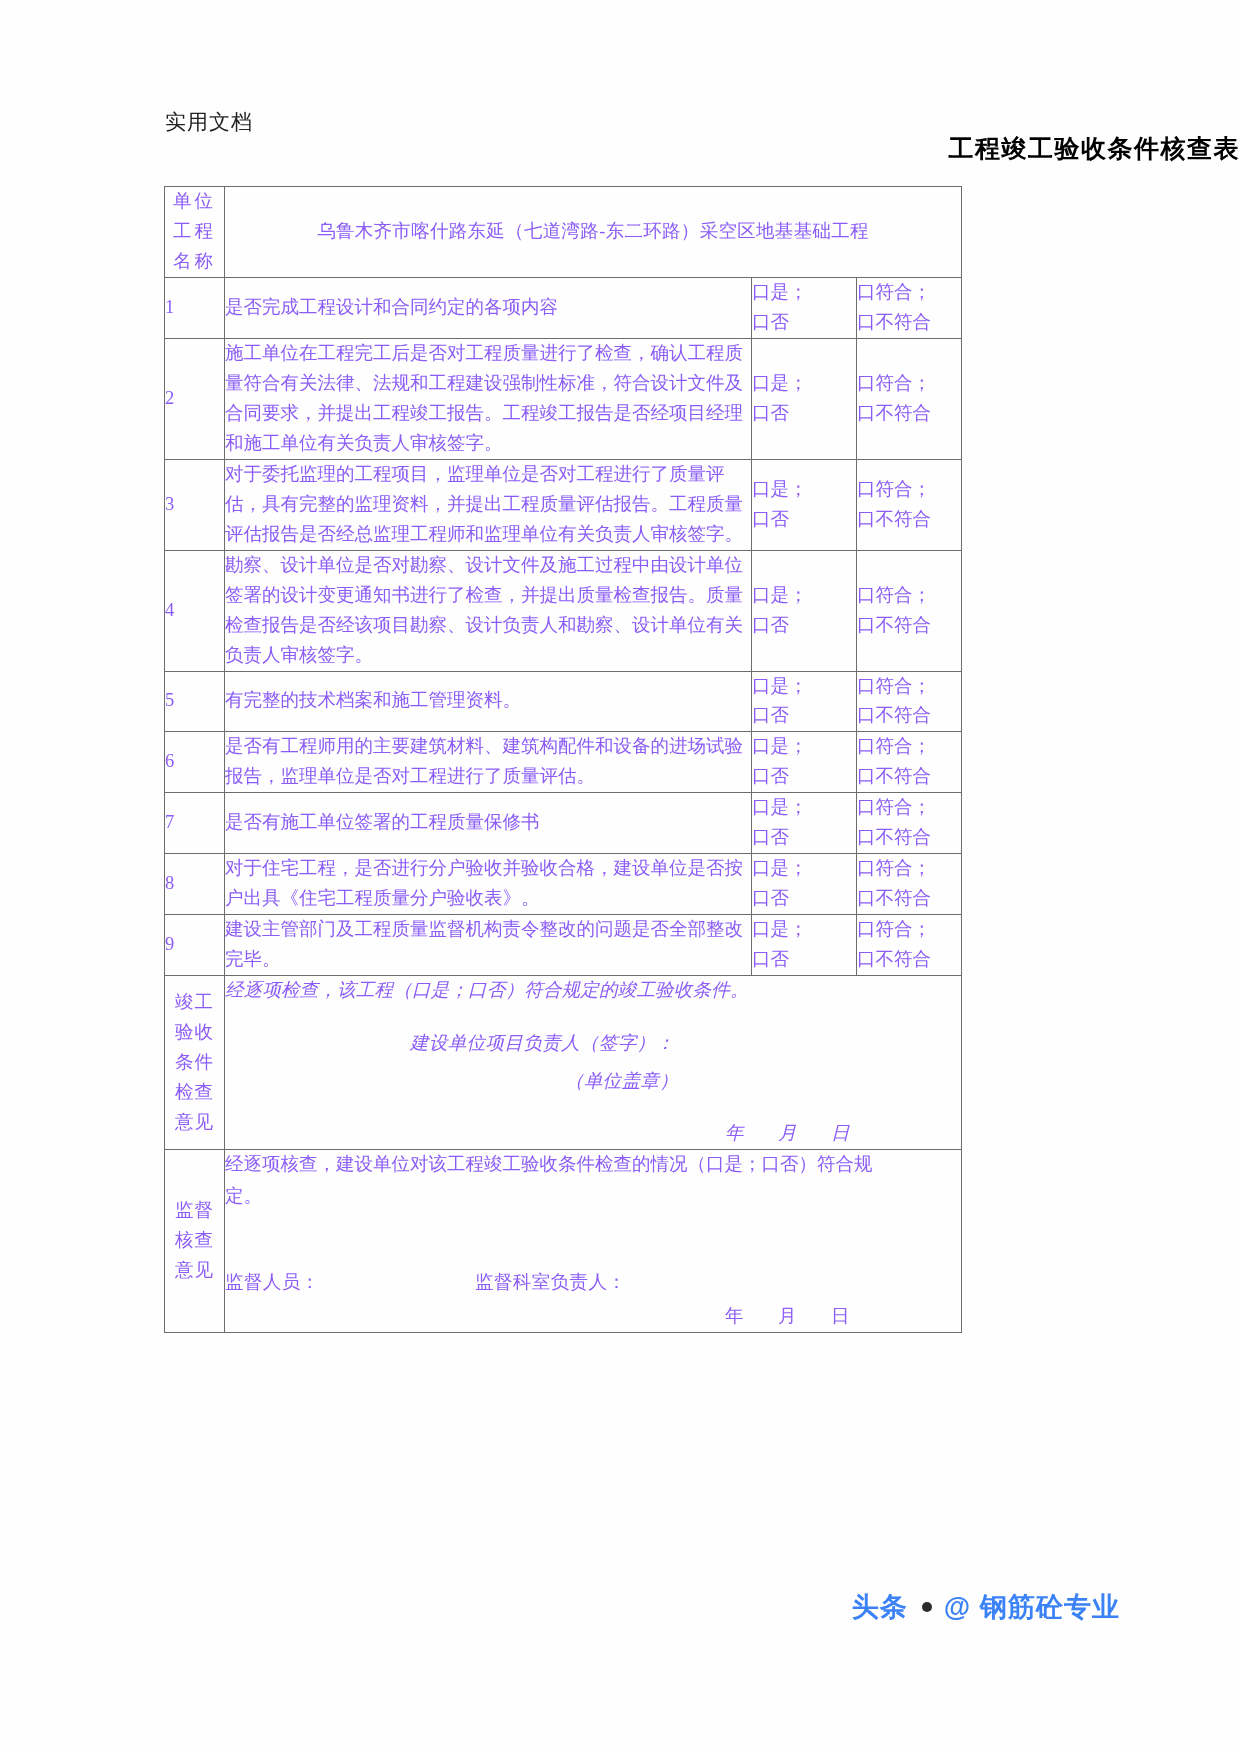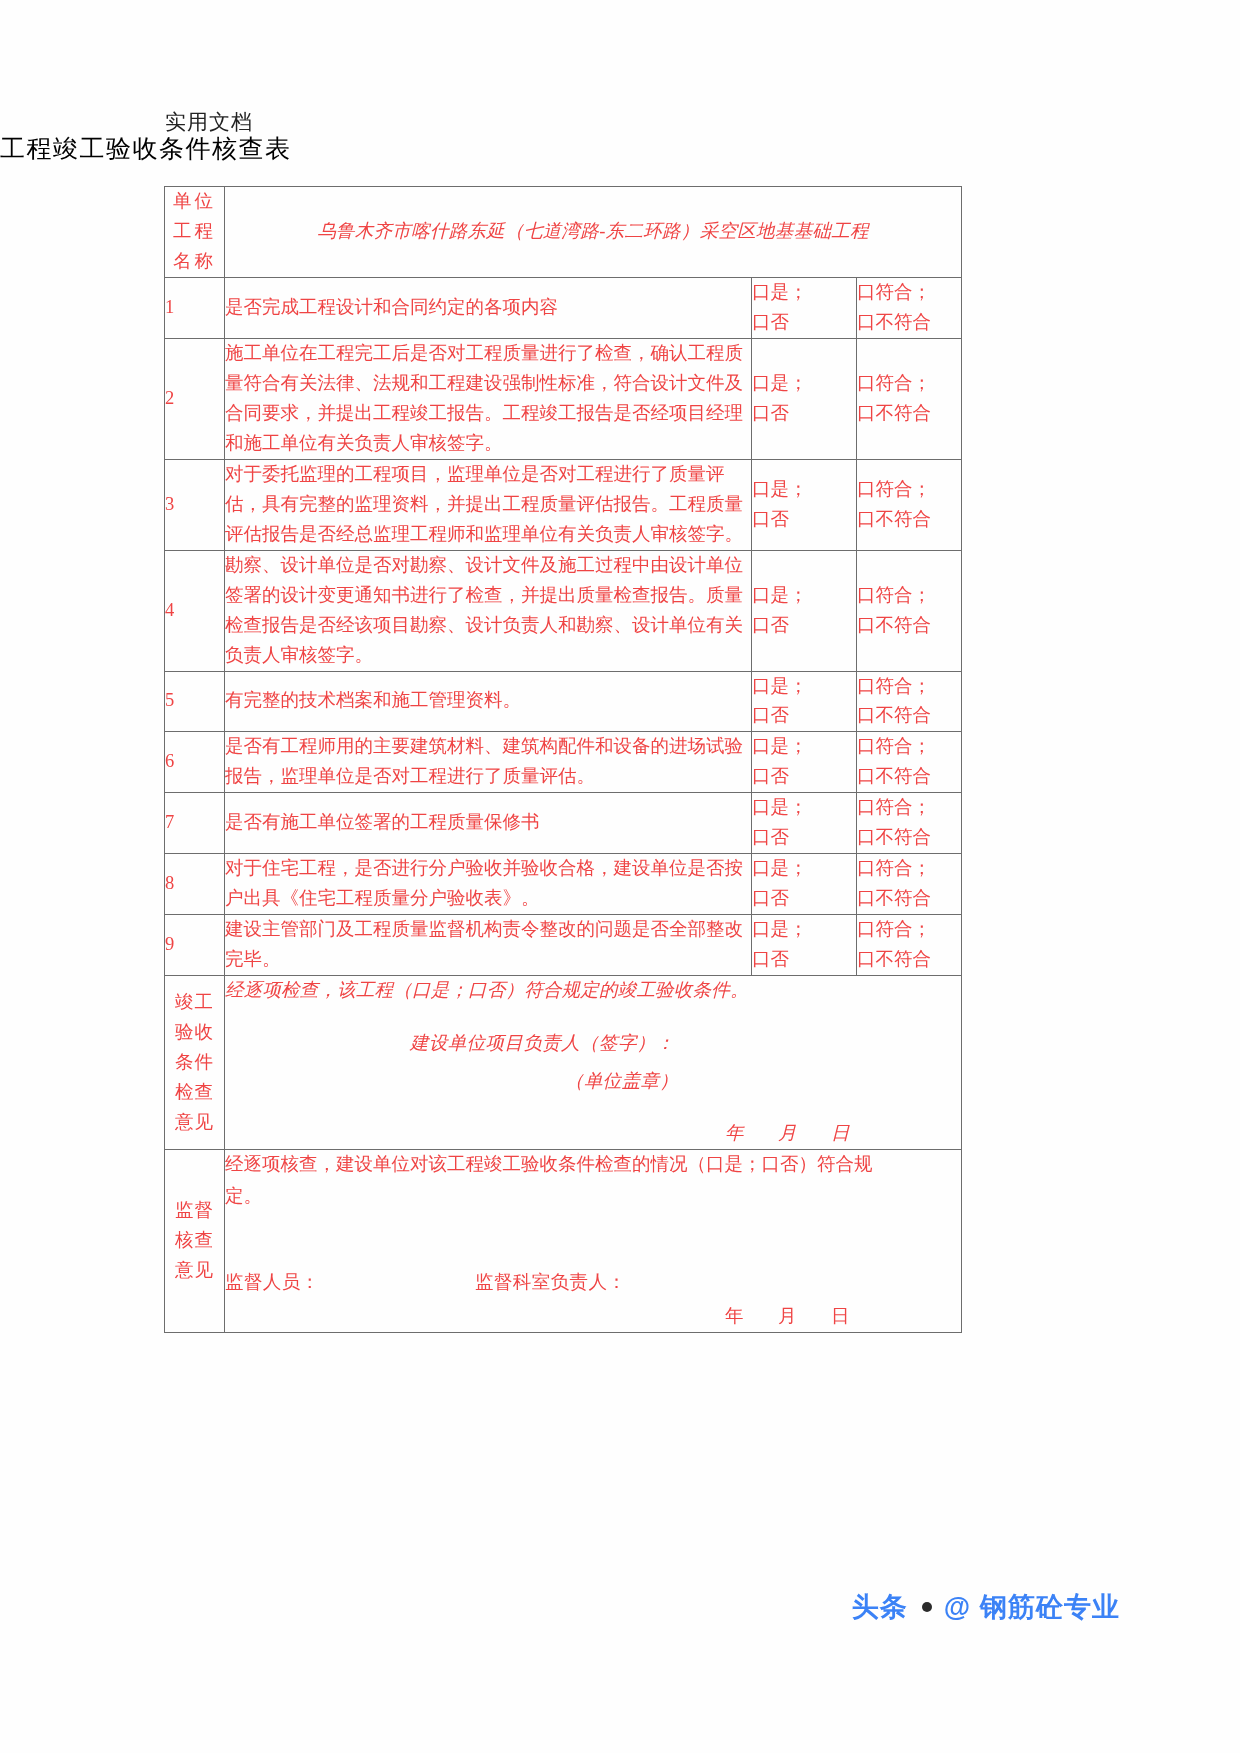--- a/index.html
+++ b/index.html
@@ -31,23 +31,23 @@
     top: 108px;
     font-size: 21px;
     letter-spacing: 1px;
     color: #222;
   }
 
   .doc-title {
     position: absolute;
     left: 0; right: 0;
     top: 132px;
-    text-align: left;
+    text-align: right;
     font-size: 25px;
-    font-weight: normal;
+    font-weight: bold;
     letter-spacing: 1.5px;
     color: #000;
   }
 
   .table-wrap {
     position: absolute;
     left: 164px;
     top: 186px;
     width: 797px;
   }
@@ -56,21 +56,21 @@
     border-collapse: collapse;
     width: 797px;
     table-layout: fixed;
   }
   table.main td {
     border: 1px solid #6d6d6d;
     vertical-align: middle;
     padding: 0;
     font-size: 18.5px;
     line-height: 1.62;
-    color: #ef4444;
+    color: #8b5cf6;
   }
 
   .c-no    { width: 60px;  text-align: center; }
   .c-desc  { width: 527px; }
   .c-build { width: 105px; }
   .c-super { width: 105px; }
 
   .pad-desc { padding: 10px 12px 10px 14px; }
   .pad-opt  { padding: 8px 6px 8px 11px; line-height: 1.68; }
   .pad-mid  { padding: 9px 10px; }
@@ -79,21 +79,20 @@
     text-align: center;
     letter-spacing: 3px;
     padding: 11px 4px;
     font-size: 19px;
   }
   .project-cell {
     text-align: center;
     padding: 11px 8px;
     font-size: 19.5px;
     letter-spacing: 0.3px;
-    font-style: italic;
   }
   .hdr-center {
     text-align: center;
     padding: 10px 4px;
     line-height: 1.58;
     letter-spacing: 2.5px;
     font-size: 18.5px;
   }
   .hdr-desc {
     text-align: center;

